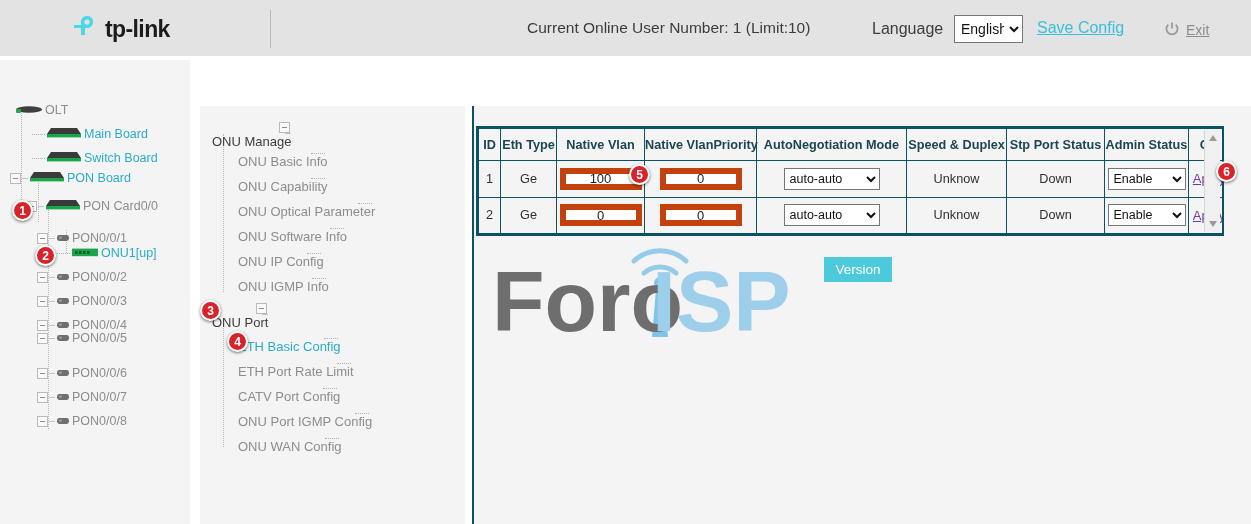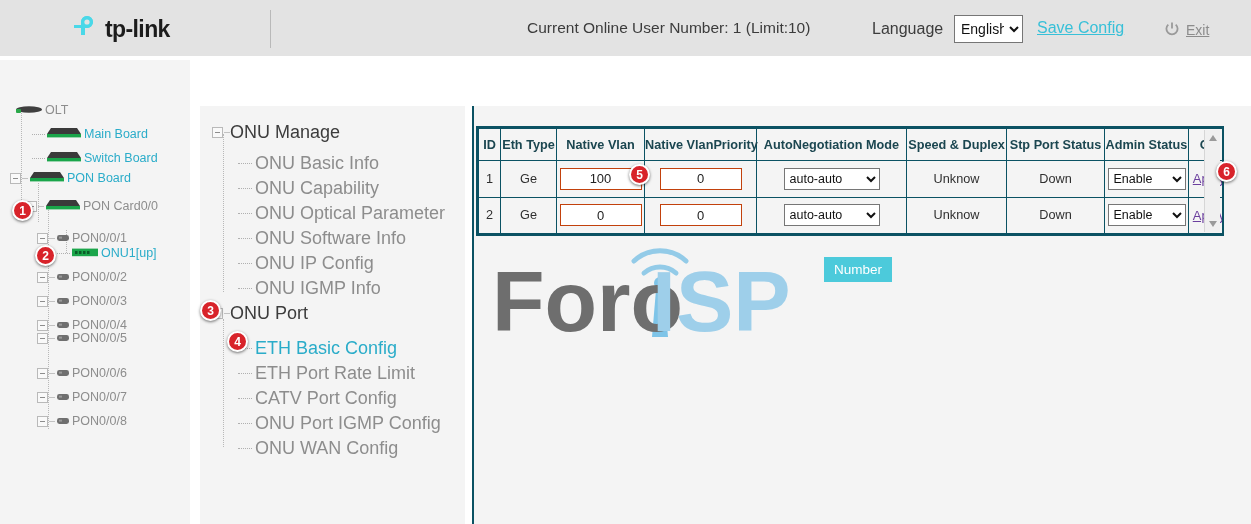--- a/index.html
+++ b/index.html
@@ -117,22 +117,22 @@
   .vline {
     position: absolute; width: 0; border-left: 1px dotted #b8b8b8;
   }
 
   
   .menu-panel {
     position: absolute; left: 200px; top: 106px; width: 265px; height: 418px;
     background: #f4f4f4;
   }
   .mnode {
-    position: absolute; height: 20px; display: flex; align-items: center;
-    white-space: nowrap; font-size: 18px;
+    position: absolute; height: 20px; display: flex; align-items: flex-end;
+    white-space: nowrap; font-size: 13px; flex-direction: column;
   }
   .m-gray { color: #8d8d8d; }
   .m-dark { color: #3c3c3c; }
   .m-teal { color: #2aacc9; }
   .mdash {
     width: 14px; border-top: 1px dotted #b0b0b0; height: 0; flex: 0 0 auto;
     margin-right: 3px;
   }
 
   
@@ -163,21 +163,21 @@
   table.cfg th, table.cfg td {
     border: 1px solid #0b5263;
     font-size: 12.7px; color: #1b4650; text-align: center;
     padding: 0; height: 32px; background: #f4f4f4;
   }
   table.cfg th { font-weight: bold; white-space: nowrap; }
   table.cfg td { font-weight: normal; color: #2f2f2f; }
   .cell-in {
     width: 82px; height: 22px; text-align: center;
     font-family: "Liberation Sans", sans-serif; font-size: 13px; color: #222;
-    border: 1px solid #c2410c; background: #ffffff; border-radius: 0;
+    border: 6px solid #c2410c; background: #ffffff; border-radius: 0;
     padding: 0;
   }
   .cell-sel {
     width: 96px; height: 22px;
     font-family: "Liberation Sans", sans-serif; font-size: 12.5px; color: #111;
     border: 1px solid #767676; background: #ffffff; border-radius: 0;
     padding: 0 1px;
   }
   .cell-sel.small { width: 78px; }
   .apply-link {
@@ -523,21 +523,21 @@
             </svg>
         </div>
         <div class="sb-arrow down">
           <svg width="8" height="6" viewBox="0 0 8 6">
               <polygon points="0,0 8,0 4,6" fill="#9a9a9a"></polygon>
             </svg>
         </div>
       </div>
     </div>
 
-    <button class="refresh-btn">Number</button>
+    <button class="refresh-btn">Version</button>
   </div>
 
   <div id="badge-layer">
       <div class="badge" style="left: 12px; top: 200px;">1</div>
       <div class="badge" style="left: 35px; top: 245px;">2</div>
       <div class="badge" style="left: 200px; top: 300px;">3</div>
       <div class="badge" style="left: 227px; top: 331px;">4</div>
       <div class="badge" style="left: 629px; top: 164px;">5</div>
       <div class="badge" style="left: 1216px; top: 161px;">6</div>
     </div>

